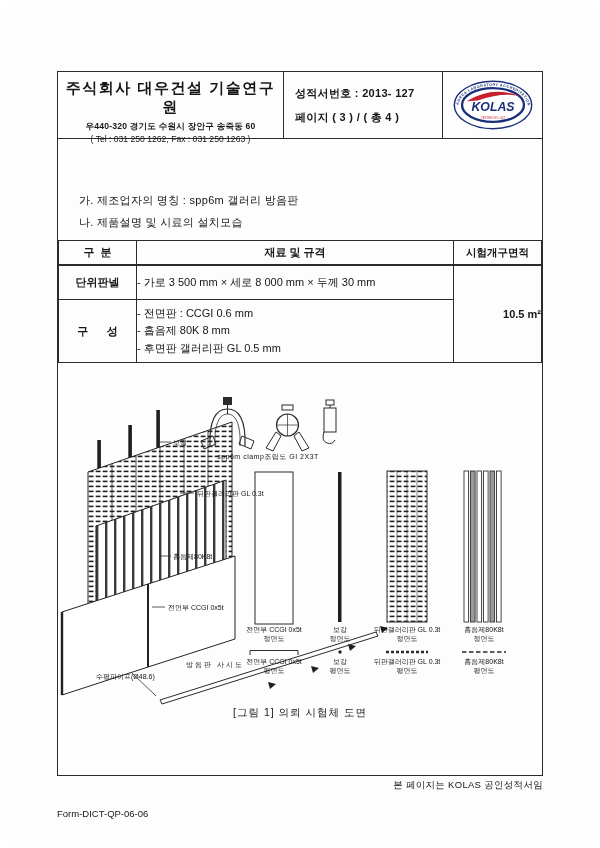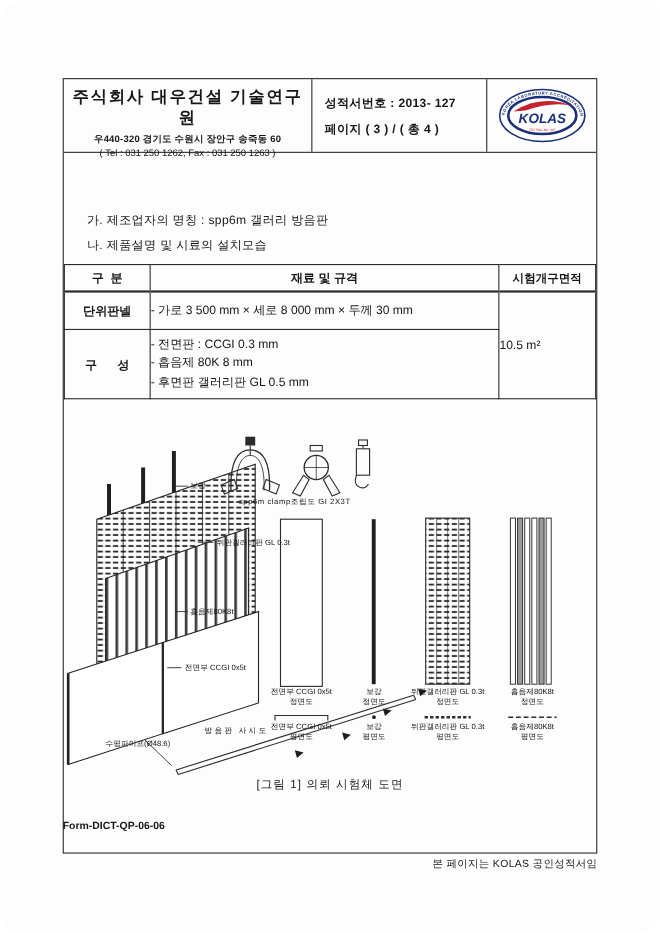--- a/index.html
+++ b/index.html
@@ -19,31 +19,31 @@
   .sec-title{position:absolute;left:10px;top:82px;font-size:12.5px;font-weight:700;letter-spacing:.5px;}
   .sec-item{position:absolute;left:21px;font-size:11px;font-weight:400;letter-spacing:.3px;}
   
   table.spec{position:absolute;left:0px;top:168px;width:483px;border-collapse:collapse;table-layout:fixed;}
   table.spec th,table.spec td{border:1.4px solid #2b2b2b;font-size:11px;padding:0;}
   table.spec th{height:23px;font-weight:700;text-align:center;border-bottom:2px solid #2b2b2b;}
   .ws-pre{white-space:pre;}
   td.rowlabel{text-align:center;font-weight:700;}
   td.content{padding:4px 6px 4px 12px;}
   td.content div{line-height:1.55;}
-  td.area{text-align:left;font-weight:400;}
+  td.area{text-align:right;font-weight:700;}
   tr.r1 td{height:33px;}
   tr.r2 td{height:62px;}
   
   .figure{position:absolute;left:2px;top:322px;width:482px;height:316px;}
   .figure svg{position:absolute;left:0;top:0;}
   .fig-label{position:absolute;font-size:7px;line-height:1.3;color:#141414;white-space:nowrap;}
   .fig-label.center{transform:translateX(-50%);text-align:center;}
   .caption{position:absolute;left:0;top:634px;width:100%;text-align:center;font-size:10.5px;font-weight:400;letter-spacing:1px;}
   
-  .footer-left{position:absolute;left:57px;top:746px;font-size:9.5px;font-weight:700;}
+  .footer-left{position:absolute;left:57px;top:808px;font-size:9.5px;font-weight:400;}
   .footer-right{position:absolute;right:57px;top:779px;font-size:9.5px;font-weight:500;letter-spacing:.3px;}
 </style>
 </head>
 <body>
 
 <div class="page">
   <div class="frame">
 
     <div class="header-row">
       <div class="h-cell1">
@@ -88,21 +88,21 @@
       <tr class="r1">
         <td class="rowlabel">단위판넬</td>
         <td class="content">
           <div>- 가로 3 500 mm  ×  세로 8 000 mm  ×  두께 30 mm</div>
         </td>
         <td class="area" rowspan="2">10.5 m²</td>
       </tr>
       <tr class="r2">
         <td class="rowlabel ws-pre">구      성</td>
         <td class="content">
-          <div>- 전면판 : CCGI 0.3 mm</div>
+          <div>- 전면판 : CCGI 0.6 mm</div>
           <div>- 흡음제 80K 8 mm</div>
           <div>- 후면판 갤러리판 GL 0.5 mm</div>
         </td>
       </tr>
     </tbody>
       </table>
 
     <div class="figure">
       <svg width="482" height="316" viewBox="0 0 482 316">
         <defs>

